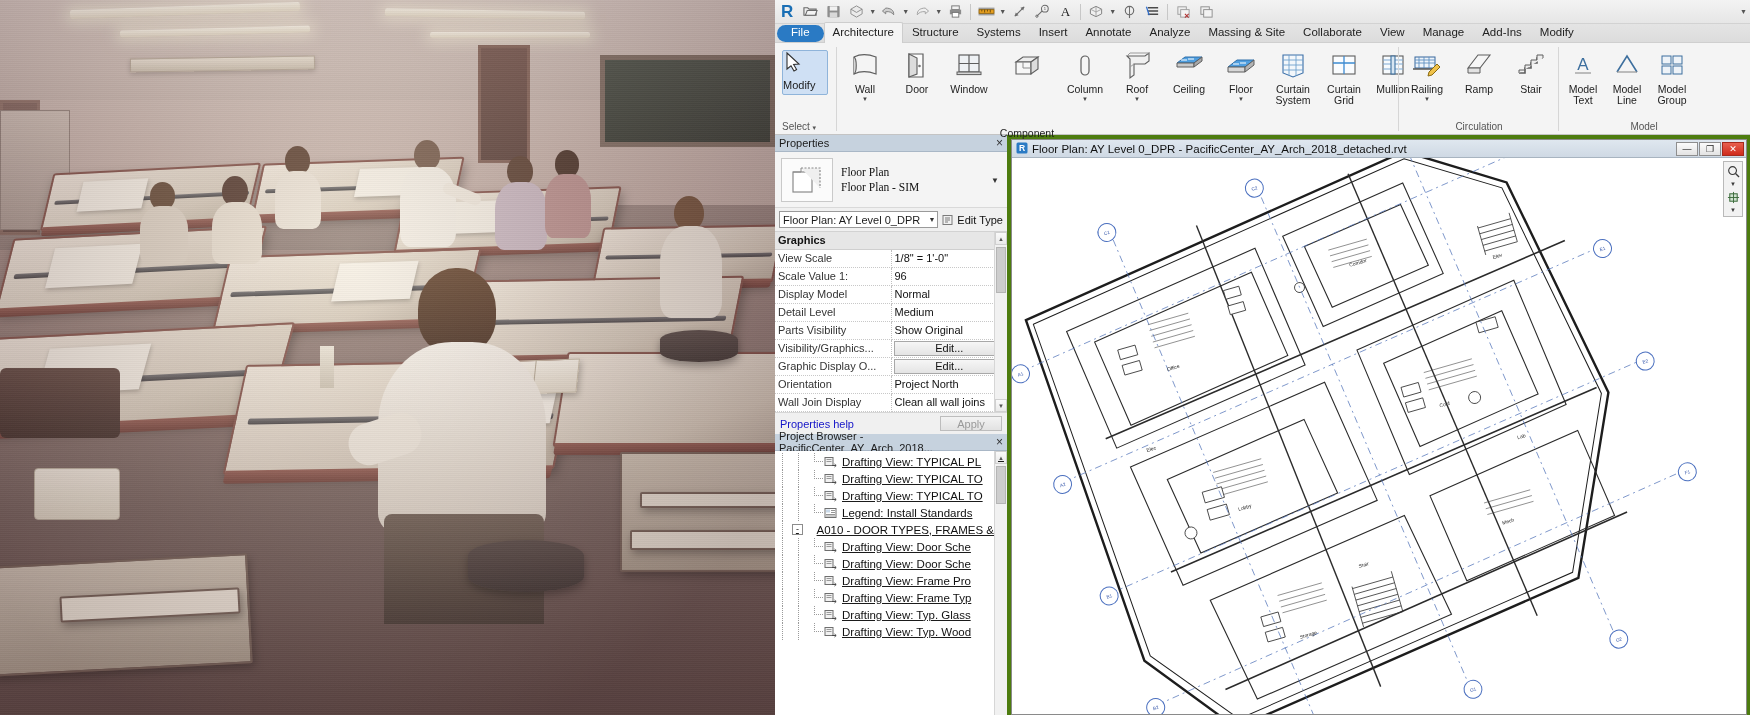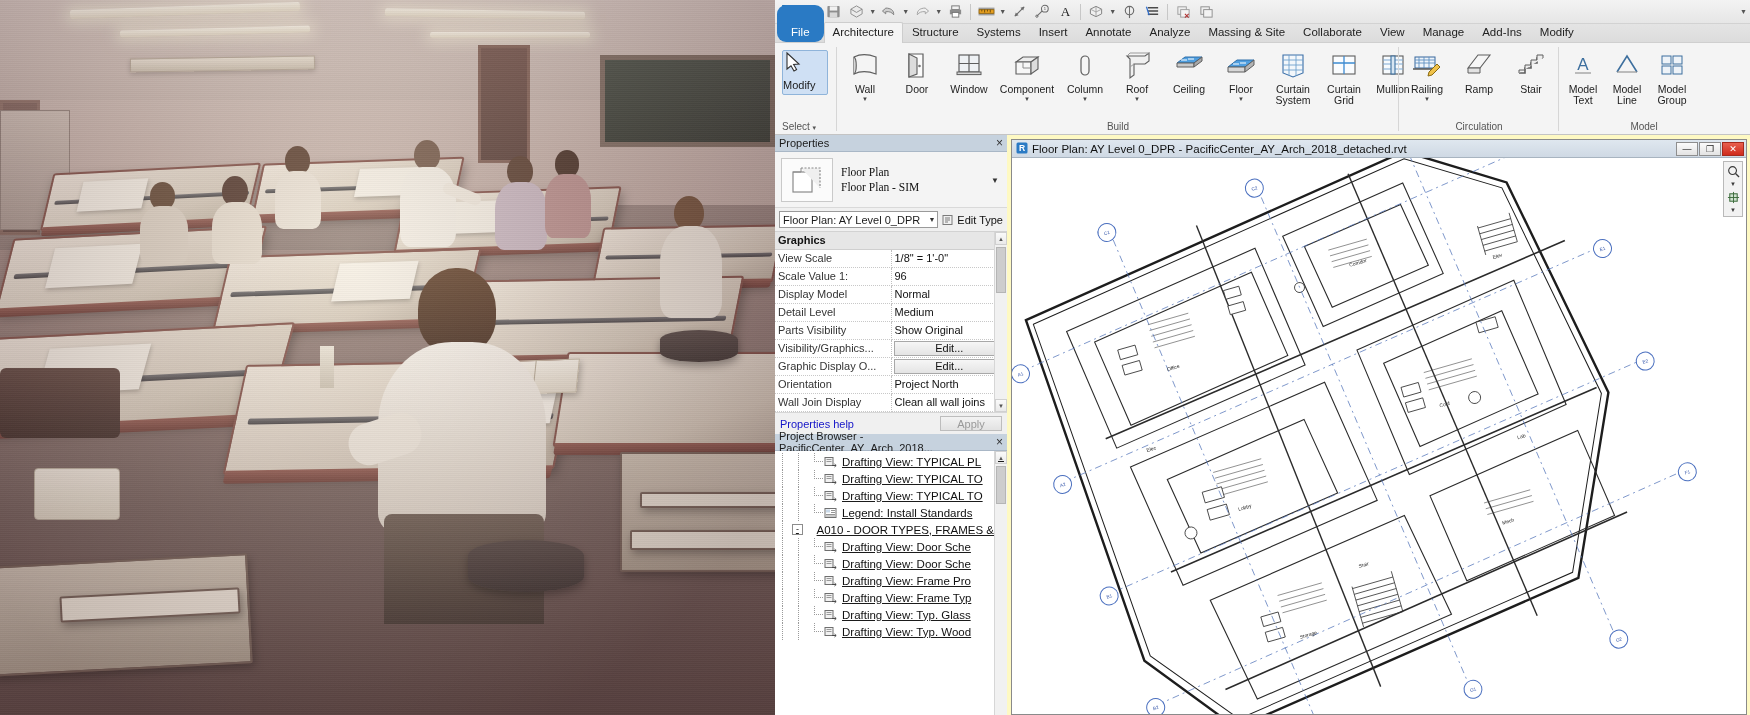--- a/index.html
+++ b/index.html
@@ -146,21 +146,21 @@
     height: 19px; display:flex; align-items:flex-end;
     background: linear-gradient(#e4e4e4,#dcdcdc);
     border-bottom: 1px solid #cfcfcf;
     padding-left: 2px;
   }
   .tab {
     padding: 2px 9px 3px; font-size: 11.5px; color:#222;
     line-height: 14px; white-space:nowrap;
   }
   .tab.file {
-    background:#2a7ac4; color:#fff; padding:20px 14px 3px; font-weight:normal;border-radius:9px;
+    background:#2a7ac4; color:#fff; padding:0 14px 3px; font-weight:normal;border-radius:9px;
   }
   .tab.active {
     background:#f4f4f4; border:1px solid #cdcdcd; border-bottom:none;
     border-radius:2px 2px 0 0; margin-bottom:-1px; padding:2px 8px 4px;
   }
   
   #ribbon {
     height: 92px; background:#f4f4f4;
     border-bottom: 1px solid #c4c4c4;
     display:flex; position:relative;
@@ -183,21 +183,21 @@
     font-size:10.5px; color:#1d1d1d; text-align:center; line-height:11px;
     margin-top:3px; white-space:normal; width:54px;
   }
   .rbtn .dd { font-size:6px; color:#444; line-height:6px; margin-top:1px; }
   #modify-btn {
     width:46px; background:#cfe0f4; border:1px solid #8fb4da; border-radius:2px;
     margin: 4px 2px 0 5px; padding-bottom:3px;
   }
 
   
-  #body { flex:1; display:flex; min-height:0; background:#fef9c3; }
+  #body { flex:1; display:flex; min-height:0; background:#4d7c0f; }
 
   
   #left-col { width: 232px; flex:0 0 232px; display:flex; flex-direction:column; background:#f0f0f0; }
   .pal-head {
     height:17px; background:#c6d2de; display:flex; align-items:center;
     padding:0 4px; font-size:11px; color:#1b1b1b; border-bottom:1px solid #a9b7c6;
   }
   .pal-head .x { margin-left:auto; font-size:12px; color:#333; line-height:12px; }
   #prop-type {
     display:flex; align-items:center; gap:8px; padding:6px 6px 5px 6px;
@@ -603,21 +603,21 @@
           <div class="rbtn">
             <div class="glyph">
               <svg width="32" height="30" viewBox="0 0 32 30">
                   <rect x="6" y="4" width="20" height="17" fill="#eef1f4" stroke="#5e5e5e" stroke-width="1.2"></rect>
                   <path d="M16 4v17M6 12.5h20" stroke="#5e5e5e" stroke-width="1.2"></path>
                   <rect x="4" y="21" width="24" height="2.6" fill="#d5d5d5" stroke="#5e5e5e" stroke-width="1"></rect>
                 </svg>
             </div>
             <div class="lbl">Window</div>
           </div>
-          <div class="rbtn" style="width:64px;">
+          <div class="rbtn" style="width:64px;gap:44px;">
             <div class="glyph">
               <svg width="32" height="30" viewBox="0 0 32 30">
                   <path d="M5 11l7-5 15 0-7 5z" fill="#ededed" stroke="#5e5e5e" stroke-width="1.1"></path>
                   <path d="M5 11h15v12H5z" fill="#f7f7f7" stroke="#5e5e5e" stroke-width="1.1"></path>
                   <path d="M20 11l7-5v12l-7 5z" fill="#dcdcdc" stroke="#5e5e5e" stroke-width="1.1"></path>
                   <path d="M12 11v6h8" fill="none" stroke="#8d8d8d" stroke-width="1"></path>
                 </svg>
             </div>
             <div class="lbl" style="width:64px;">Component</div>
             <div class="dd">▼</div>

